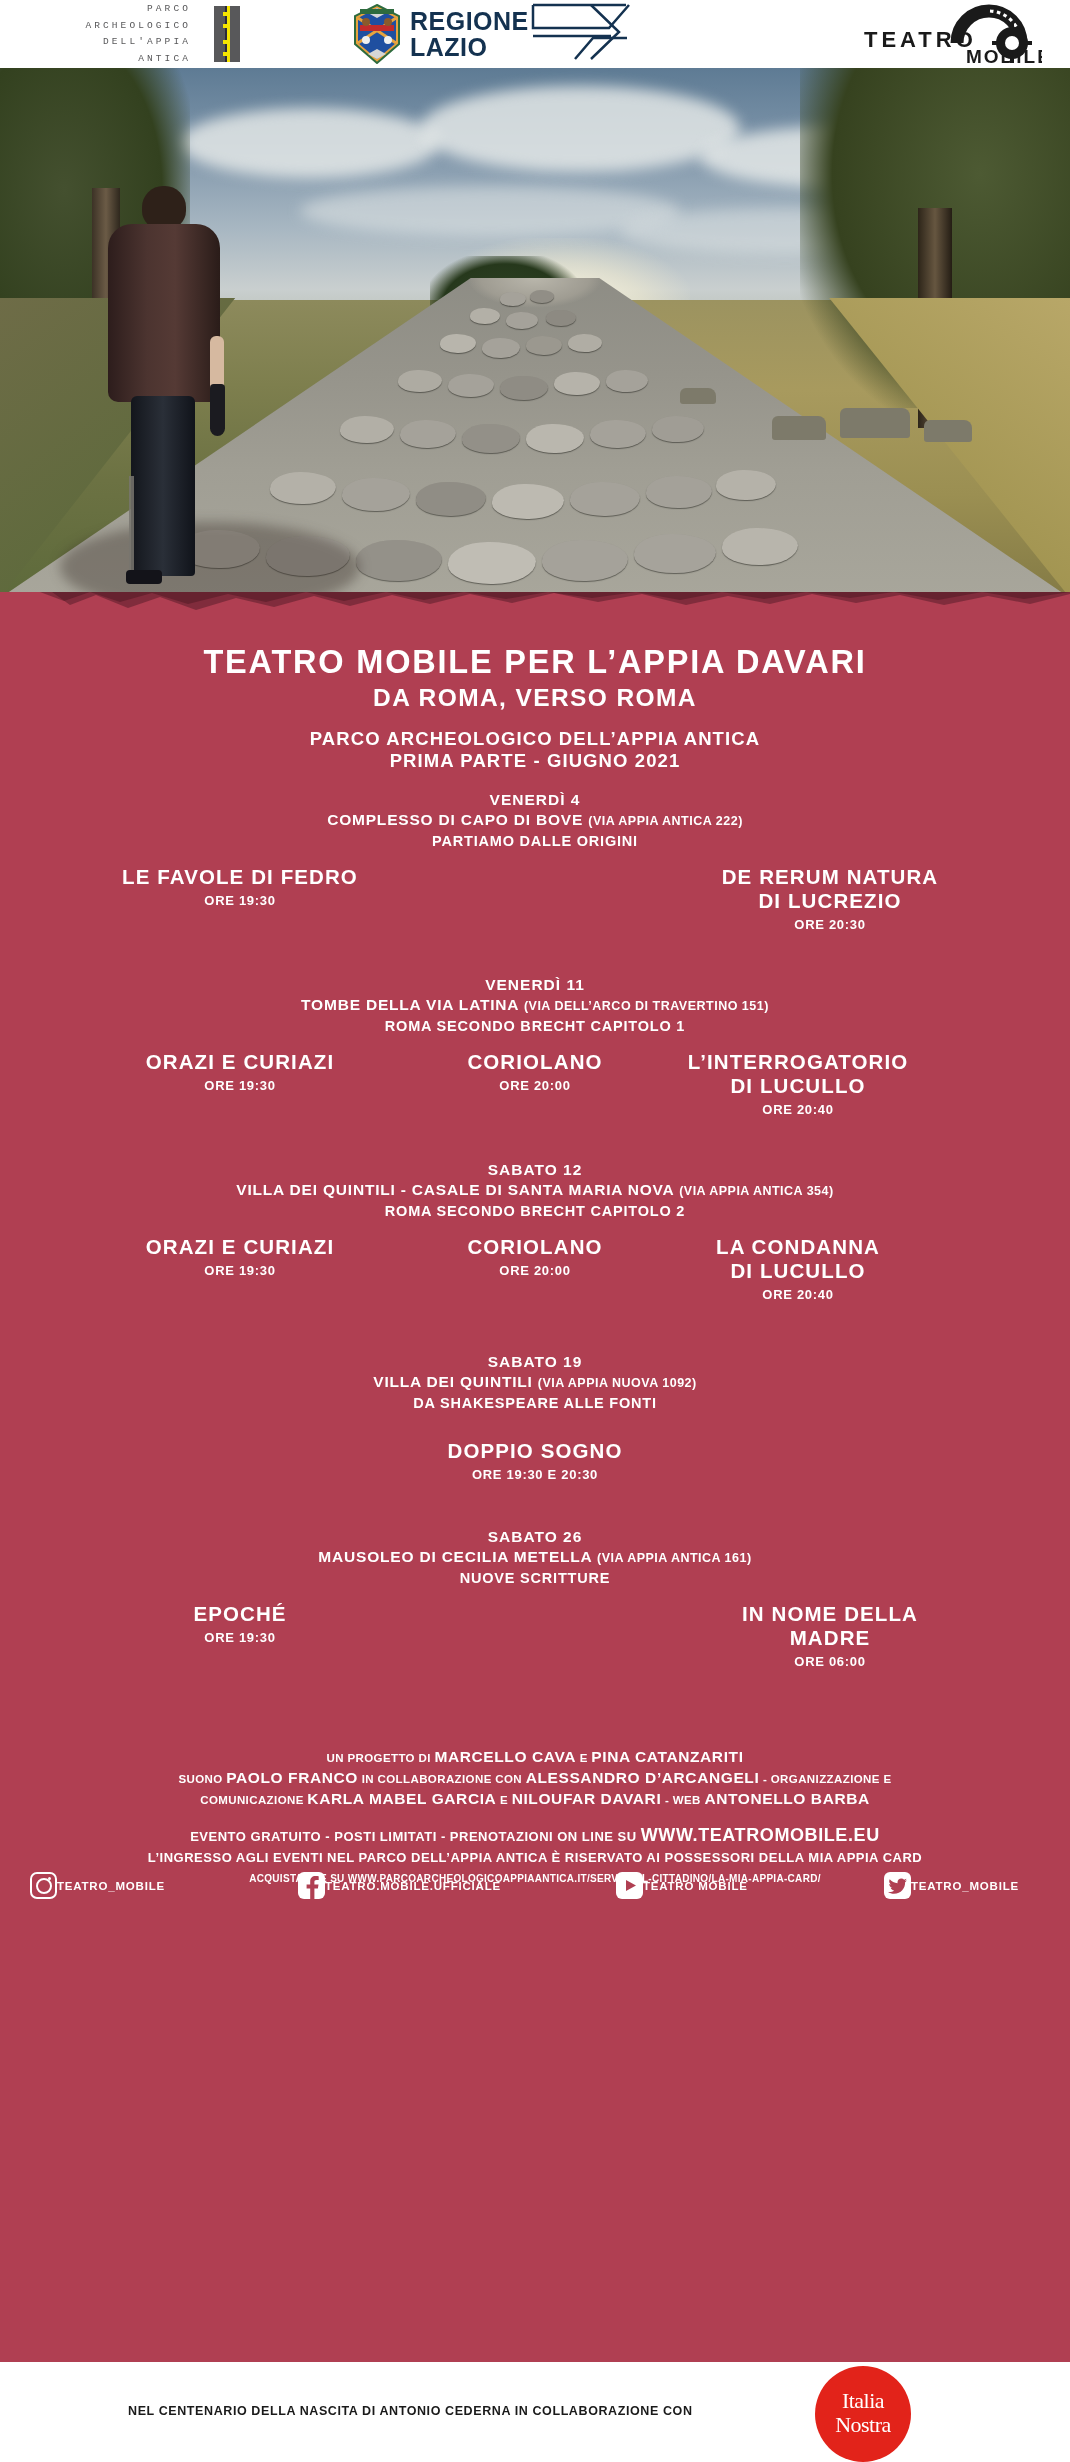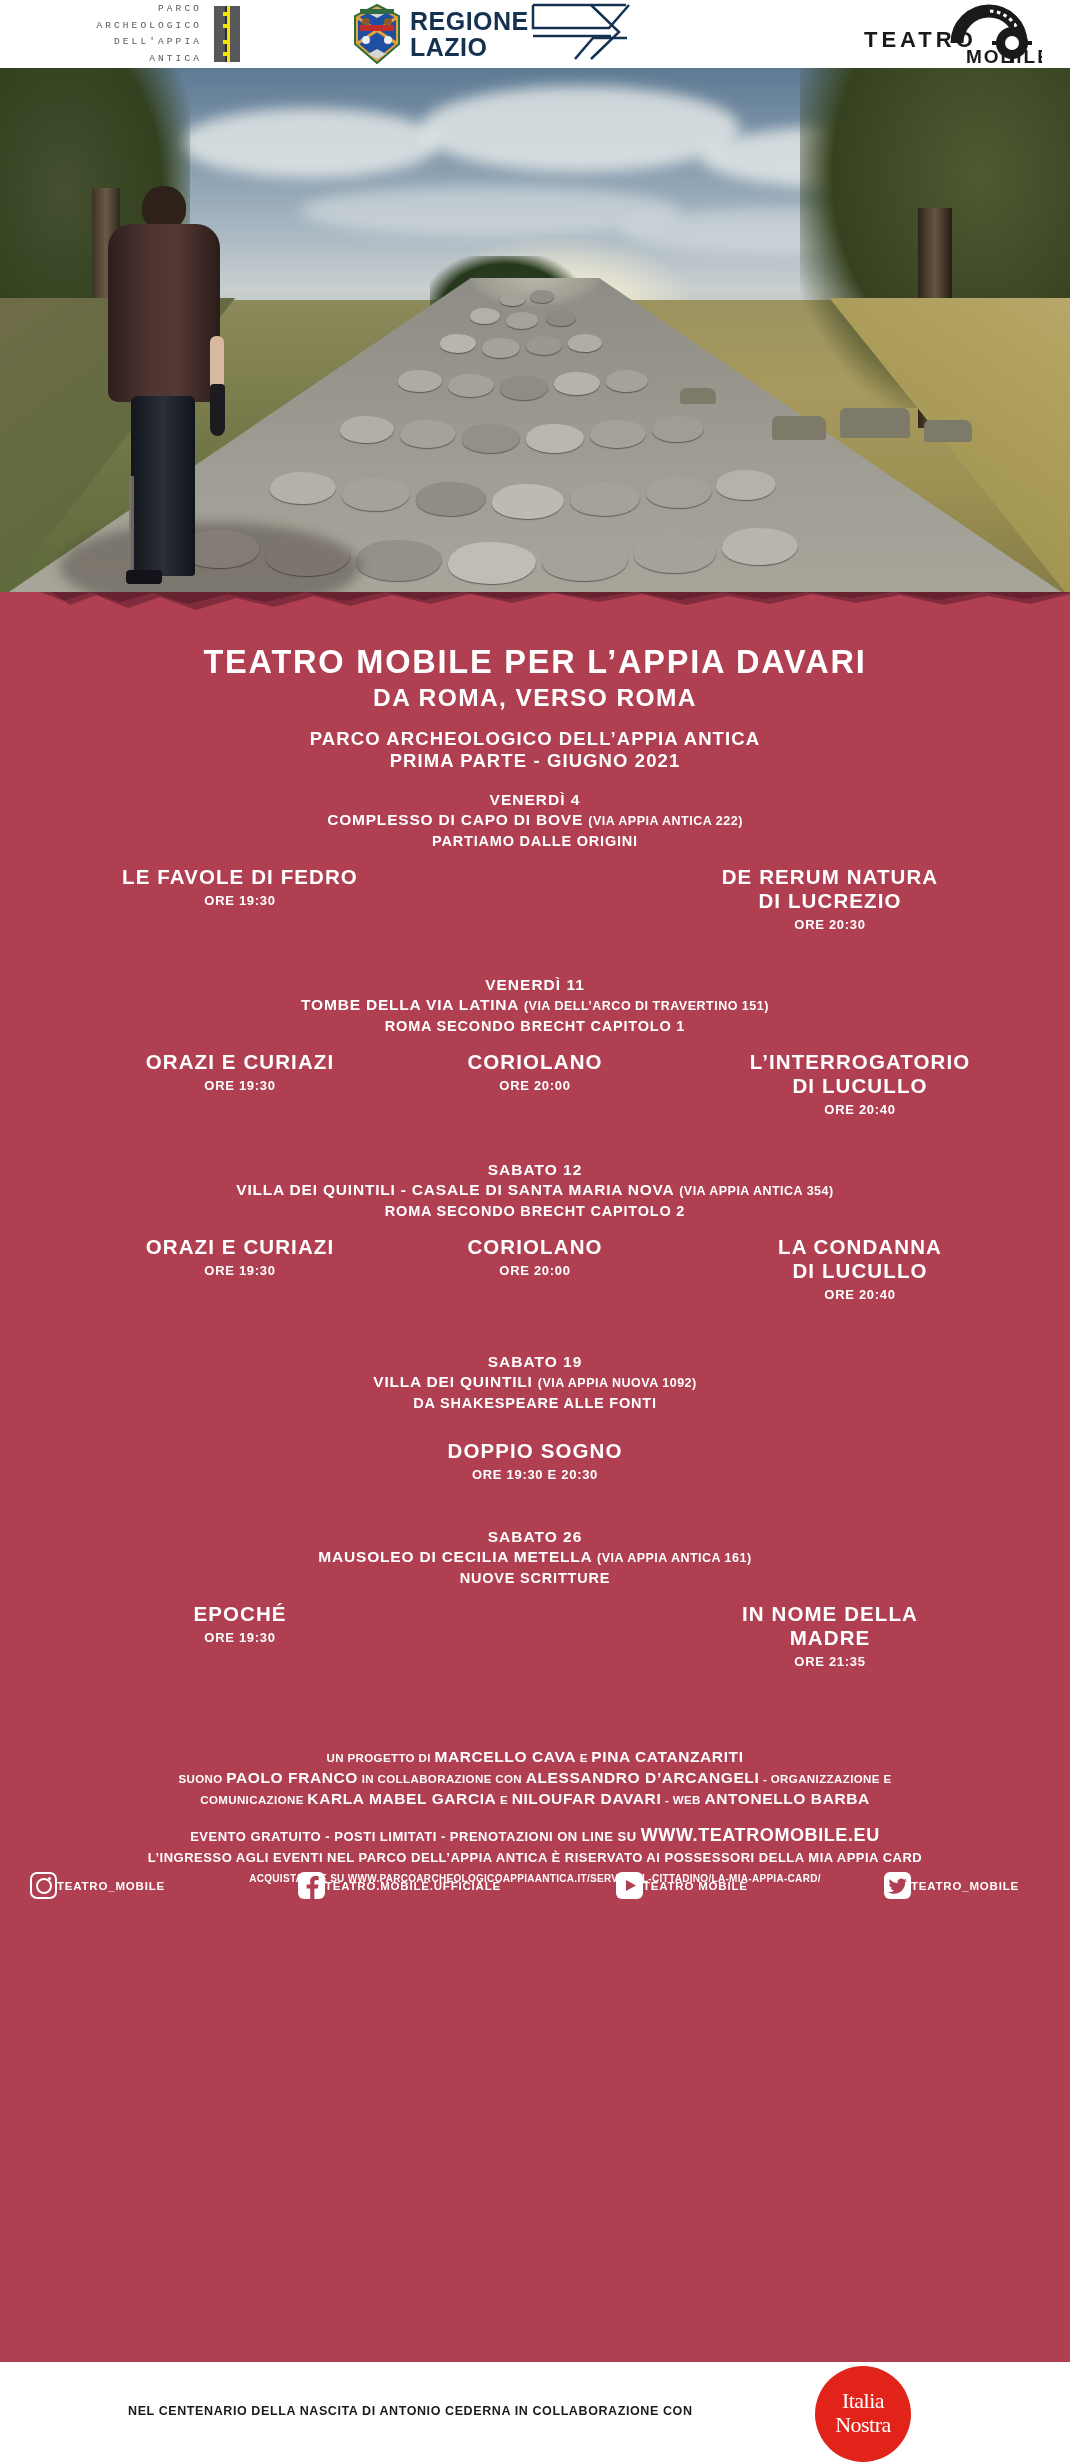--- a/index.html
+++ b/index.html
@@ -25,21 +25,21 @@
     display: flex;
     align-items: center;
   }
   .logo-parco {
     position: absolute;
     left: 10px; top: 4px;
     width: 230px; height: 60px;
     display: flex;
     align-items: center;
     justify-content: flex-end;
-    gap: 12px;
+    gap: 23px;
   }
   .logo-parco-text {
     text-align: right;
     font-family: "Liberation Mono", monospace;
     font-size: 9.5px;
     letter-spacing: 3.1px;
     line-height: 16.5px;
     color: #58585a;
     white-space: nowrap;
   }
@@ -351,21 +351,21 @@
   .show-name {
     font-size: 20.5px; font-weight: bold; letter-spacing: 1.1px;
     line-height: 24px;
   }
   .show-time {
     font-size: 13px; font-weight: bold; letter-spacing: 0.7px;
     margin-top: 4px;
   }
   .show.s-left  { left: 70px;  width: 340px; }
   .show.s-mid   { left: 365px; width: 340px; }
-  .show.s-right { left: 690px; width: 340px; text-align: center; }
+  .show.s-right { left: 628px; width: 340px; text-align: center; }
   .show.s-two-l { left: 60px;  width: 360px; }
   .show.s-two-r { left: 650px; width: 360px; }
   .show.s-one   { left: 355px; width: 360px; }
 
   
   .credits { position: absolute; left: 0; width: 1070px; text-align: center; }
   .cr-line { line-height: 19px; }
   .cr-sm { font-size: 11.5px; font-weight: bold; letter-spacing: 0.4px; }
   .cr-lg { font-size: 15.5px; font-weight: bold; letter-spacing: 0.6px; }
   .cr-md { font-size: 13px; font-weight: bold; letter-spacing: 0.5px; }
@@ -721,21 +721,21 @@
         </div>
         <div class="ev-theme">NUOVE SCRITTURE</div>
         <div class="shows">
           <div class="show s-two-l">
             <div class="show-name">EPOCHÉ</div>
             <div class="show-time">ORE 19:30</div>
           </div>
           <div class="show s-two-r">
             <div class="show-name">IN NOME DELLA</div>
             <div class="show-name">MADRE</div>
-            <div class="show-time">ORE 21:35</div>
+            <div class="show-time">ORE 06:00</div>
           </div>
         </div>
       </div>
 
       <div class="credits" style="top:1155px;">
         <div class="cr-line">
           <span class="cr-sm">UN PROGETTO DI </span><span class="cr-lg">MARCELLO CAVA</span><span class="cr-sm"> E </span><span class="cr-lg">PINA CATANZARITI</span>
         </div>
         <div class="cr-line">
           <span class="cr-sm">SUONO </span><span class="cr-lg">PAOLO FRANCO</span><span class="cr-sm"> IN COLLABORAZIONE CON </span><span class="cr-lg">ALESSANDRO D’ARCANGELI</span><span class="cr-sm"> - ORGANIZZAZIONE E</span>

